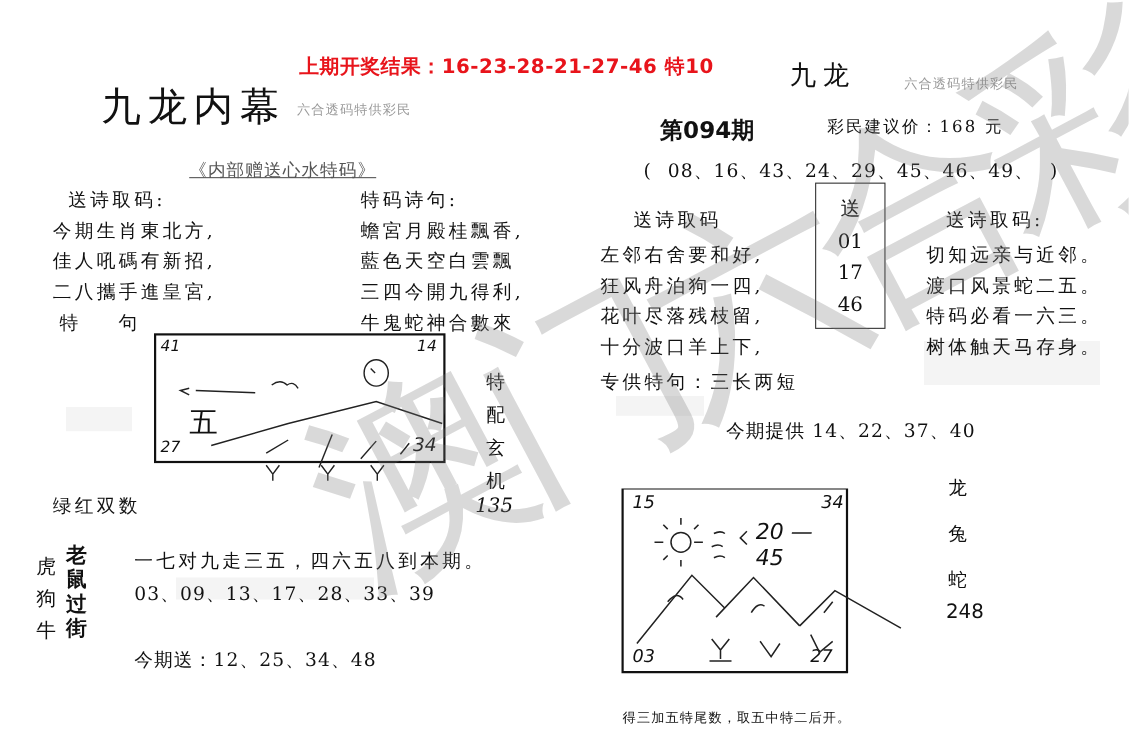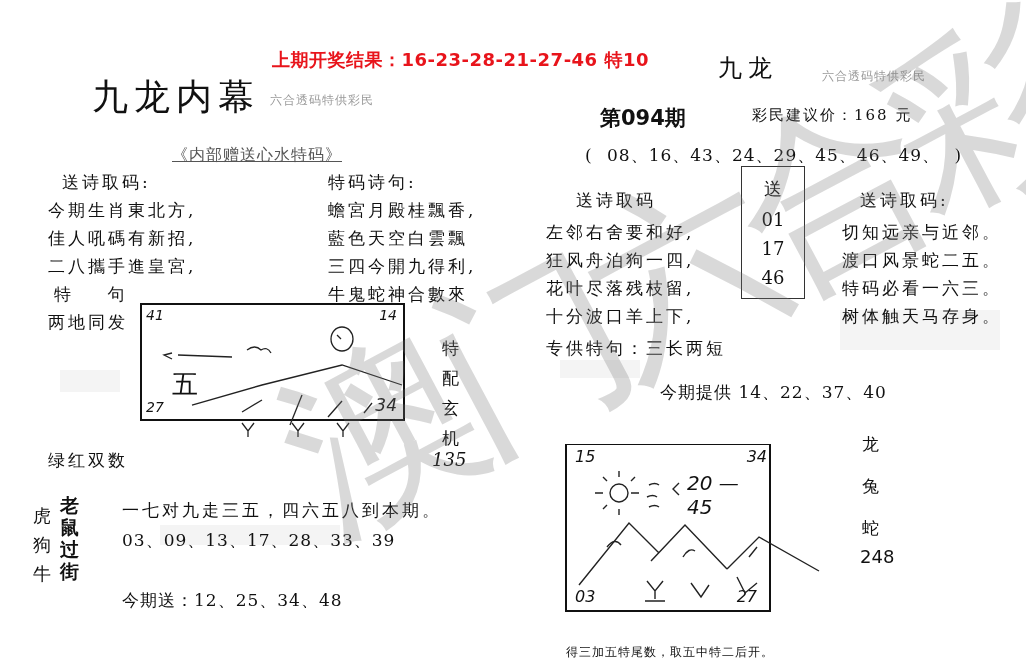--- a/index.html
+++ b/index.html
@@ -43,21 +43,20 @@
 <div class="abs issue sans">第094期</div>
 <div class="abs price serif">彩民建议价：168 元</div>
 <div class="abs numlist serif">(  08、16、43、24、29、45、46、49、    )</div>
 
 <div class="abs poem" style="left:48px;top:140px;">
   <div style="padding-left:14px;">送诗取码:</div>
   <div>今期生肖東北方,</div>
   <div>佳人吼碼有新招,</div>
   <div>二八攜手進皇宮,</div>
   <div style="padding-left:6px;white-space:pre;">特    句</div>
-  <div>两地同发</div>
 </div>
 
 <div class="abs poem" style="left:328px;top:140px;">
   <div>特码诗句:</div>
   <div>蟾宮月殿桂飄香,</div>
   <div>藍色天空白雲飄</div>
   <div>三四今開九得利,</div>
   <div>牛鬼蛇神合數來</div>
 </div>
 

